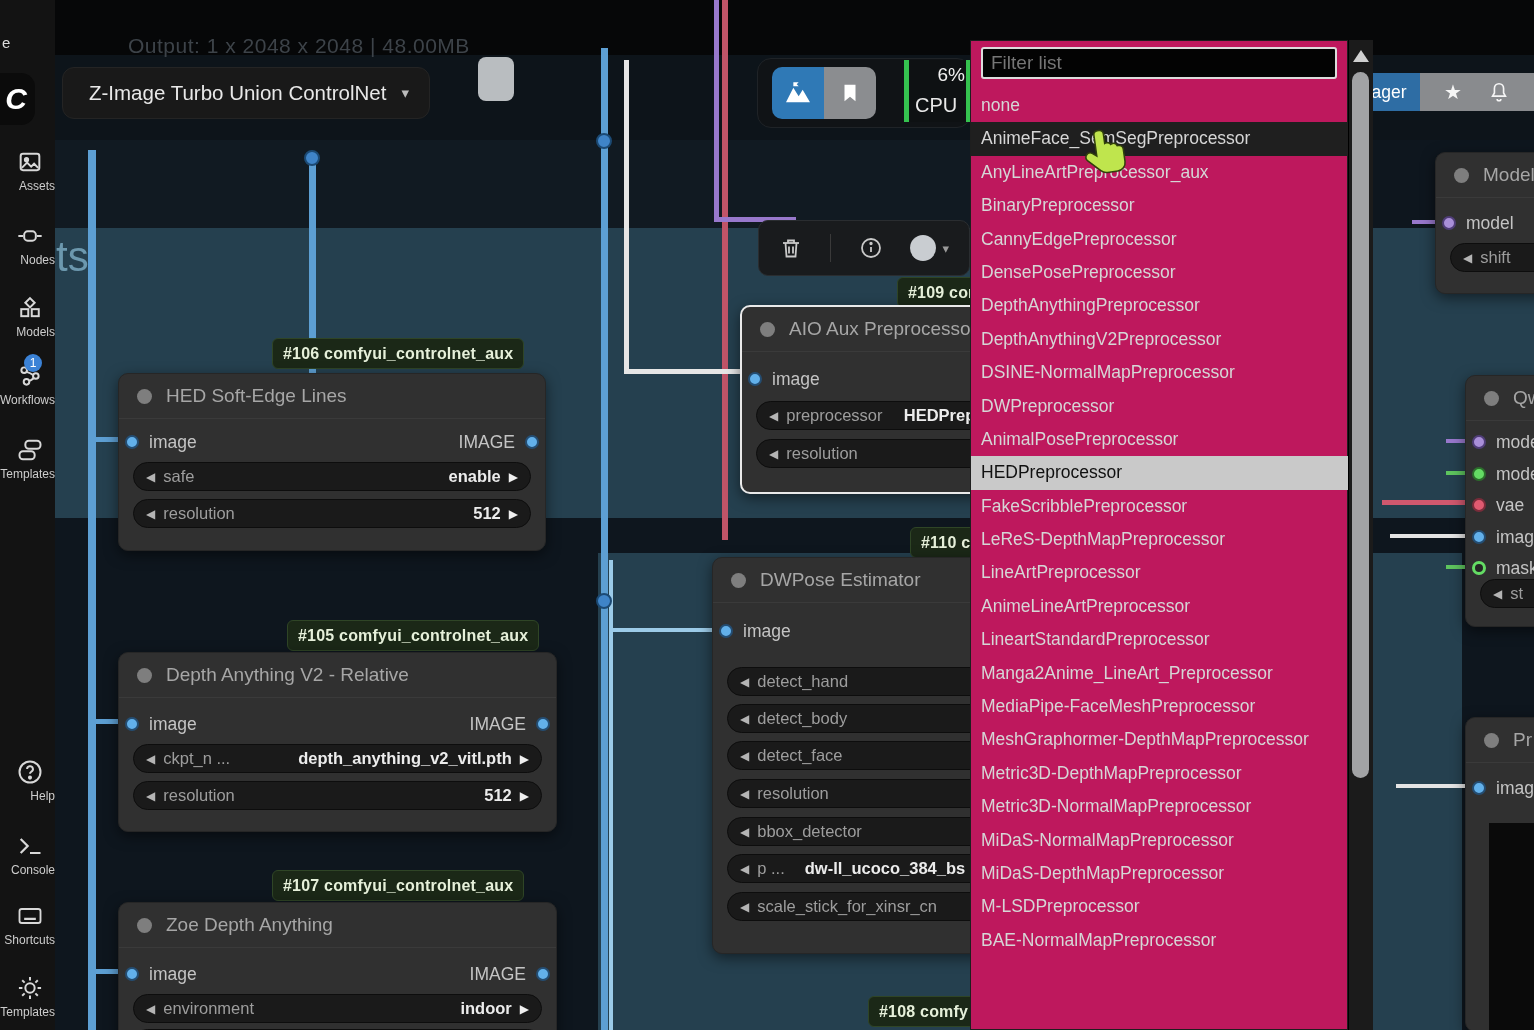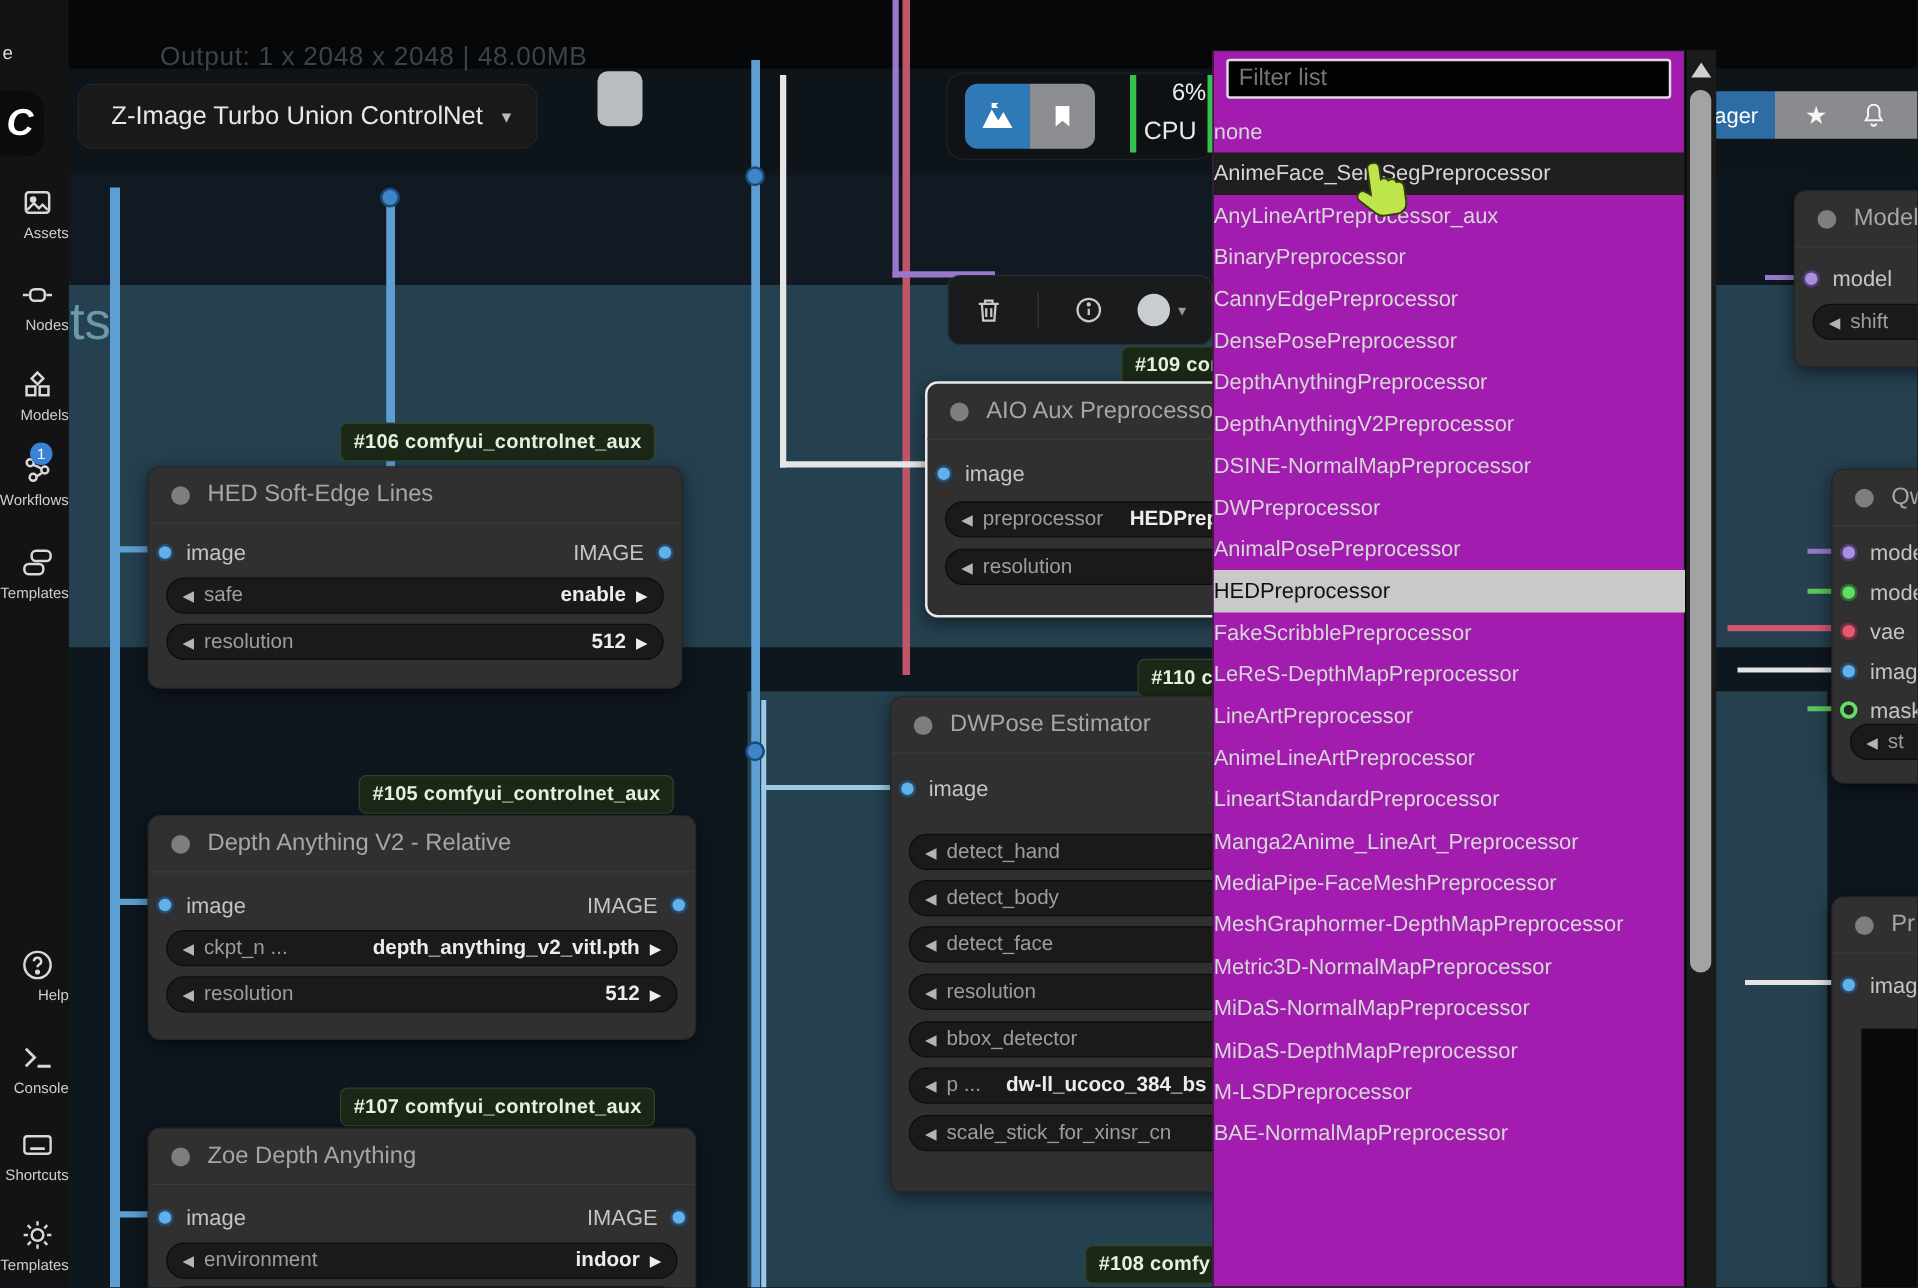--- a/index.html
+++ b/index.html
@@ -75,28 +75,28 @@
   .selcircle{width:26px;height:26px;border-radius:50%;background:#c9cdd1}
   .selchev{color:#9a9a9a;font-size:13px}
   
   .sidebar{position:absolute;left:0;top:0;width:55px;height:1030px;background:#131313;z-index:6}
   .sb-item{position:absolute;left:0;width:59px;text-align:center}
   .sb-label{display:block;width:55px;overflow:hidden;color:#cdcdcd;font-size:12px;margin-top:3px}
   .sb-label span{float:right;white-space:nowrap}
   .sb-badge{position:absolute;left:24px;top:-8px;width:18px;height:18px;border-radius:50%;
         background:#3b82d6;color:#fff;font-size:12px;line-height:18px;text-align:center}
   
-  .dropdown{position:absolute;left:970px;top:40px;width:378px;height:990px;background:#a21caf;
+  .dropdown{position:absolute;left:970px;top:40px;width:378px;height:990px;background:#be185d;
         border:1px solid #1e1e1e;box-sizing:border-box;z-index:10}
   .filter-input{position:absolute;left:10px;top:6px;width:356px;height:32px;background:#030303;
         border:2px solid #dcdcdc;border-radius:3px;box-sizing:border-box;color:#bbb;
         font-size:19px;padding:0 8px;outline:none;font-family:"Liberation Sans",sans-serif}
   .filter-input::placeholder{color:#757575}
   .dd-list{position:absolute;left:0;top:48px;width:378px}
-  .dd-row{height:33.4px;line-height:33.4px;font-size:17.5px;color:#d6d6d6;
+  .dd-row{height:33.4px;line-height:33.4px;padding-left:10px;font-size:17.5px;color:#d6d6d6;
         white-space:nowrap;overflow:hidden}
   .dd-row.hover{background:#1f1f1f}
   .dd-row.selected{background:#c9c9c9;color:#101010}
   .scrolltrack{position:absolute;left:1348px;top:40px;width:24px;height:990px;background:#1b1b1b;
         z-index:10;border-left:1px solid #000}
   .scroll-up{position:absolute;left:4px;top:10px;width:0;height:0;border-left:8px solid transparent;
         border-right:8px solid transparent;border-bottom:12px solid #d0d0d0}
   .scroll-thumb{position:absolute;left:3px;top:32px;width:17px;height:706px;background:#a2a3a5;
         border-radius:9px}
   .cursor-hand{position:absolute;left:1080px;top:126px;z-index:12;transform:rotate(-8deg)}
@@ -503,20 +503,21 @@
     <div class="dd-row">AnimalPosePreprocessor</div>
     <div class="dd-row selected">HEDPreprocessor</div>
     <div class="dd-row">FakeScribblePreprocessor</div>
     <div class="dd-row">LeReS-DepthMapPreprocessor</div>
     <div class="dd-row">LineArtPreprocessor</div>
     <div class="dd-row">AnimeLineArtPreprocessor</div>
     <div class="dd-row">LineartStandardPreprocessor</div>
     <div class="dd-row">Manga2Anime_LineArt_Preprocessor</div>
     <div class="dd-row">MediaPipe-FaceMeshPreprocessor</div>
     <div class="dd-row">MeshGraphormer-DepthMapPreprocessor</div>
+    <div class="dd-row">Metric3D-DepthMapPreprocessor</div>
     <div class="dd-row">Metric3D-NormalMapPreprocessor</div>
     <div class="dd-row">MiDaS-NormalMapPreprocessor</div>
     <div class="dd-row">MiDaS-DepthMapPreprocessor</div>
     <div class="dd-row">M-LSDPreprocessor</div>
     <div class="dd-row">BAE-NormalMapPreprocessor</div>
   </div>
 </div>
 <div class="scrolltrack">
   <div class="scroll-up"></div>
   <div class="scroll-thumb"></div>

